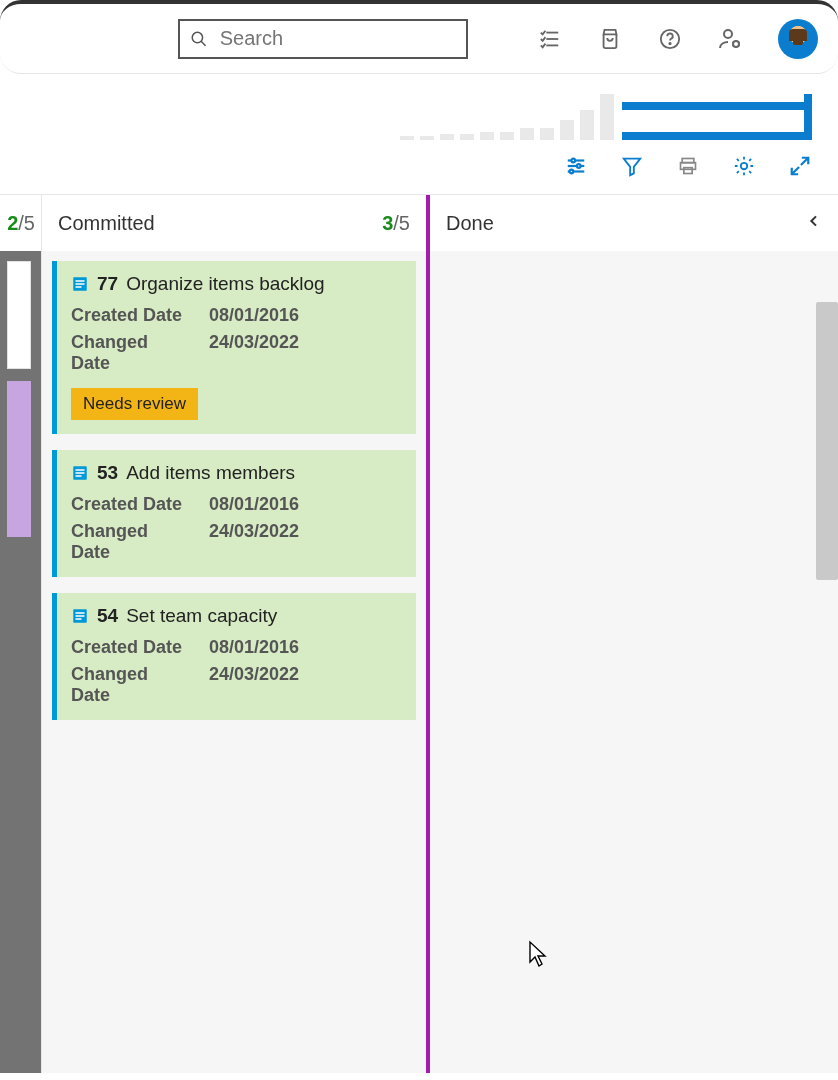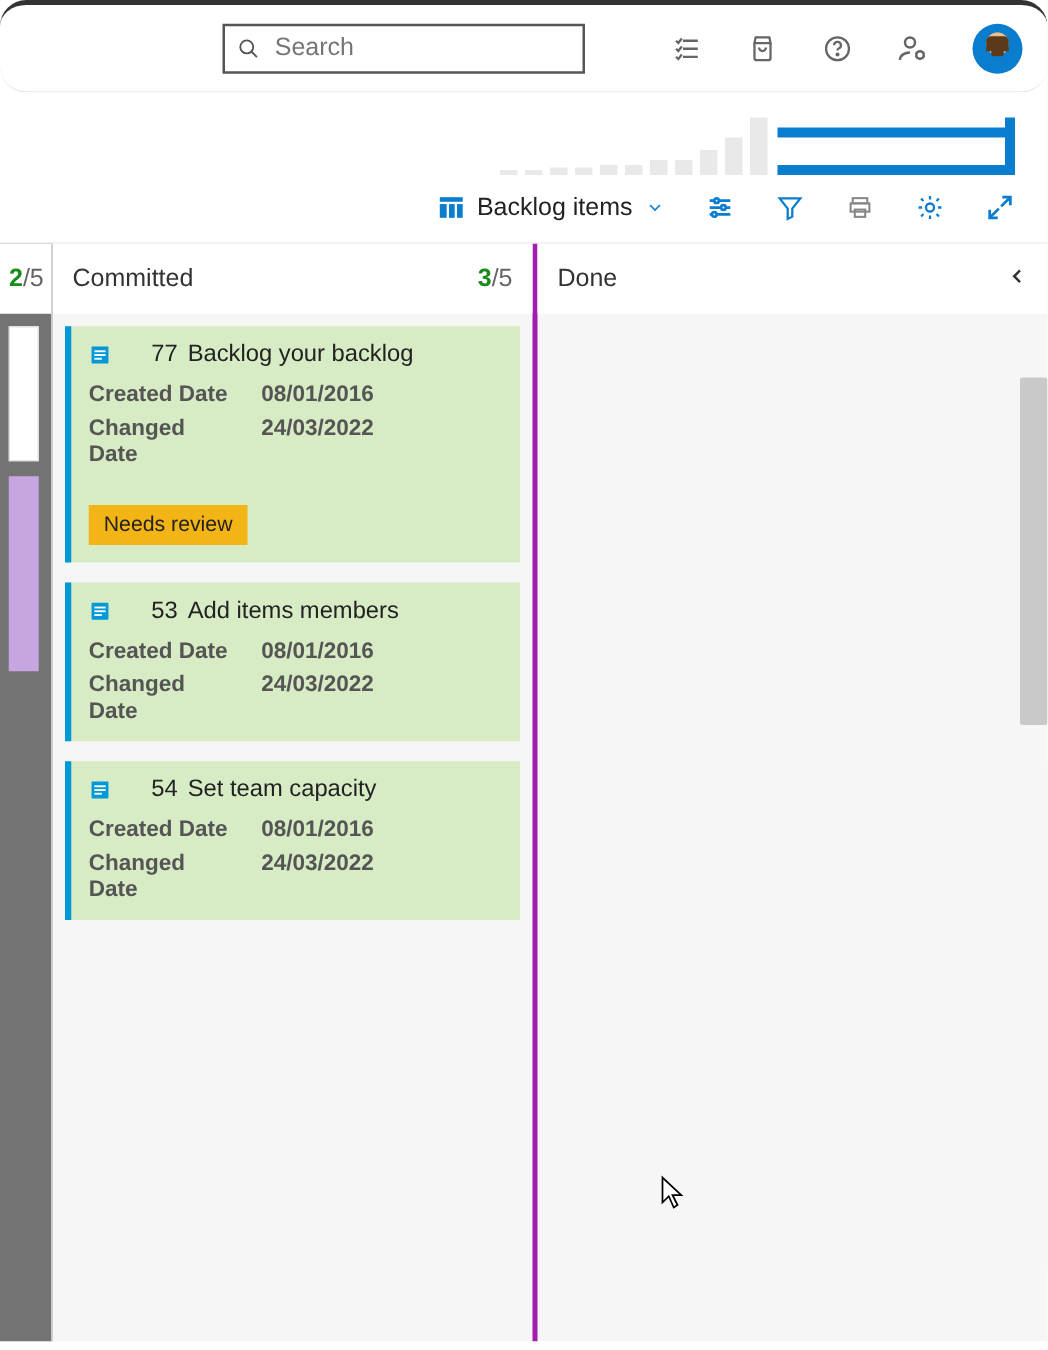--- a/index.html
+++ b/index.html
@@ -229,34 +229,34 @@
     cursor:pointer;
   }
   .card-title {
     display:flex;
     align-items:center;
     gap:8px;
     font-size:19px;
     color:#222;
     margin-bottom:10px;
   }
-  .card-title .id { font-weight:400;margin-left:24px; }
+  .card-title .id { font-weight:700; }
   .card-title svg { flex-shrink:0; color:#0099d8; }
   .card-row {
     display:flex;
     gap:20px;
     font-size:18px;
     color:#555;
     margin-top:6px;
     font-weight:bold;
   }
   .card-row .label { width:118px; }
   .tag {
     display:inline-block;
-    margin-top:30px;
+    margin-top:14px;
     background:#f3b515;
     color:#222;
     padding:6px 12px;
     font-size:17px;
   }
 
   .scrollbar {
     position:absolute;
     right:0;
     top:302px;
@@ -334,32 +334,20 @@
       <span style="height:30px"></span>
     <span style="height:46px"></span>
   </div>
   <div class="sparkline-chart">
     <div class="band"></div>
     <div class="dash"></div>
   </div>
 </div>
 
 <div class="toolbar">
-  <div class="view-picker">
-    <svg width="22" height="22" viewBox="0 0 24 24" fill="currentColor">
-        <rect x="2" y="3" width="20" height="4"></rect>
-        <rect x="2" y="9" width="6" height="12"></rect>
-        <rect x="10" y="9" width="5" height="12"></rect>
-        <rect x="17" y="9" width="5" height="12"></rect>
-      </svg>
-    <span>Backlog items</span>
-    <svg class="chevron-down" width="16" height="16" viewBox="0 0 24 24" fill="none" stroke="currentColor" stroke-width="2">
-        <polyline points="6 9 12 15 18 9"></polyline>
-      </svg>
-  </div>
   <div class="icon-btn">
     <svg width="22" height="22" viewBox="0 0 24 24" fill="none" stroke="currentColor" stroke-width="2.4">
         <line x1="3" y1="6" x2="21" y2="6"></line>
         <circle cx="9" cy="6" r="2" fill="#fff"></circle>
         <line x1="3" y1="12" x2="21" y2="12"></line>
         <circle cx="15" cy="12" r="2" fill="#fff"></circle>
         <line x1="3" y1="18" x2="21" y2="18"></line>
         <circle cx="7" cy="18" r="2" fill="#fff"></circle>
       </svg>
   </div>
@@ -410,21 +398,21 @@
 
       <div class="card">
         <div class="card-title">
           <svg width="18" height="18" viewBox="0 0 24 24" fill="currentColor">
               <rect x="3" y="3" width="18" height="18" rx="1"></rect>
               <rect x="6" y="7" width="12" height="2" fill="#fff"></rect>
               <rect x="6" y="11" width="12" height="2" fill="#fff"></rect>
               <rect x="6" y="15" width="8" height="2" fill="#fff"></rect>
             </svg>
           <span class="id">77</span>
-          <span>Backlog your backlog</span>
+          <span>Organize items backlog</span>
         </div>
         <div class="card-row">
             <span class="label">Created Date</span>
             <span>08/01/2016</span>
           </div>
         <div class="card-row">
             <span class="label">Changed Date</span>
             <span>24/03/2022</span>
           </div>
         <span class="tag">Needs review</span>

